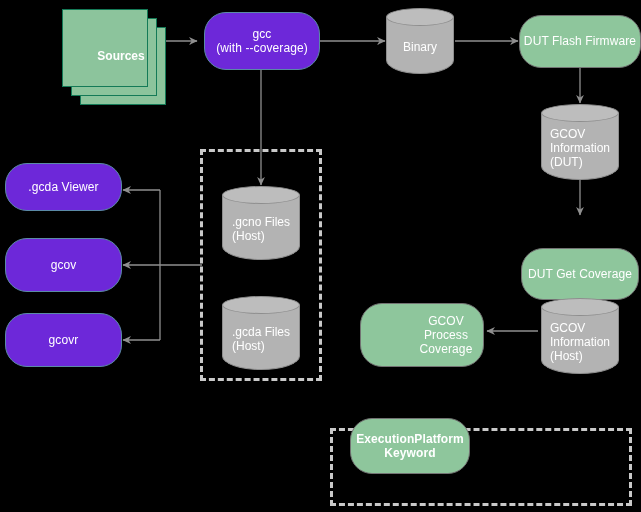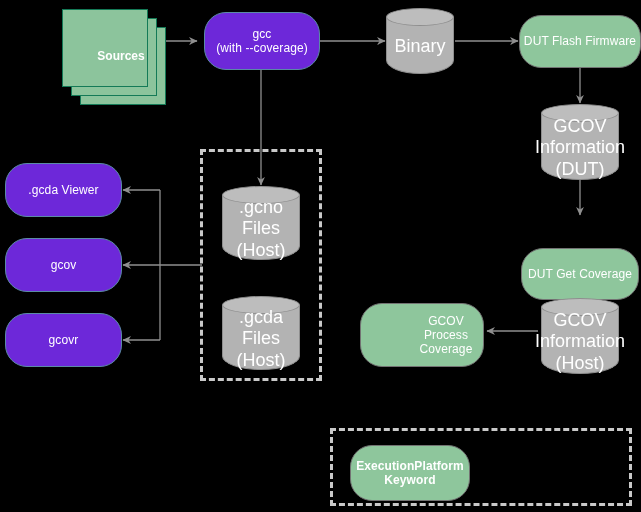--- a/index.html
+++ b/index.html
@@ -112,23 +112,22 @@
   }
   .cyl .cyl-label {
     position: absolute;
     left: 0;
     right: 0;
     top: 16px;
     bottom: 4px;
     display: flex;
     align-items: center;
     justify-content: center;
-    text-align: center;
     color: #ffffff;
-    font-size: 18px;
+    font-size: 12px;
     line-height: 1.18;
     z-index: 4;
   }
 
   
   .dashed-box {
     position: absolute;
     border: 3px dashed #c9c9c9;
     box-sizing: border-box;
     background: transparent;
@@ -256,33 +255,33 @@
     <div class="body"></div>
     <div class="top"></div>
     <div class="cyl-label">
       <div>
         <div>.gcda Files</div>
         <div>(Host)</div>
       </div>
     </div>
   </div>
 
-  <div class="node pill-blue" style="left:5px; top:163px; width:117px; height:54px;">
+  <div class="node pill-blue" style="left:5px; top:163px; width:117px; height:48px;">
     <div>.gcda Viewer</div>
   </div>
 
   <div class="node pill-blue" style="left:5px; top:238px; width:117px; height:54px;">
     <div>gcov</div>
   </div>
 
   <div class="node pill-blue" style="left:5px; top:313px; width:117px; height:54px;">
     <div>gcovr</div>
   </div>
 
-  <div class="node pill-green legend-text" style="left:350px; top:445px; width:120px; height:56px;text-align:center;">
+  <div class="node pill-green legend-text" style="left:350px; top:418px; width:120px; height:56px;text-align:center;">
     <div>
       <div>ExecutionPlatform</div>
       <div>Keyword</div>
     </div>
   </div>
 
 
 </div>
 
 </body></html>

